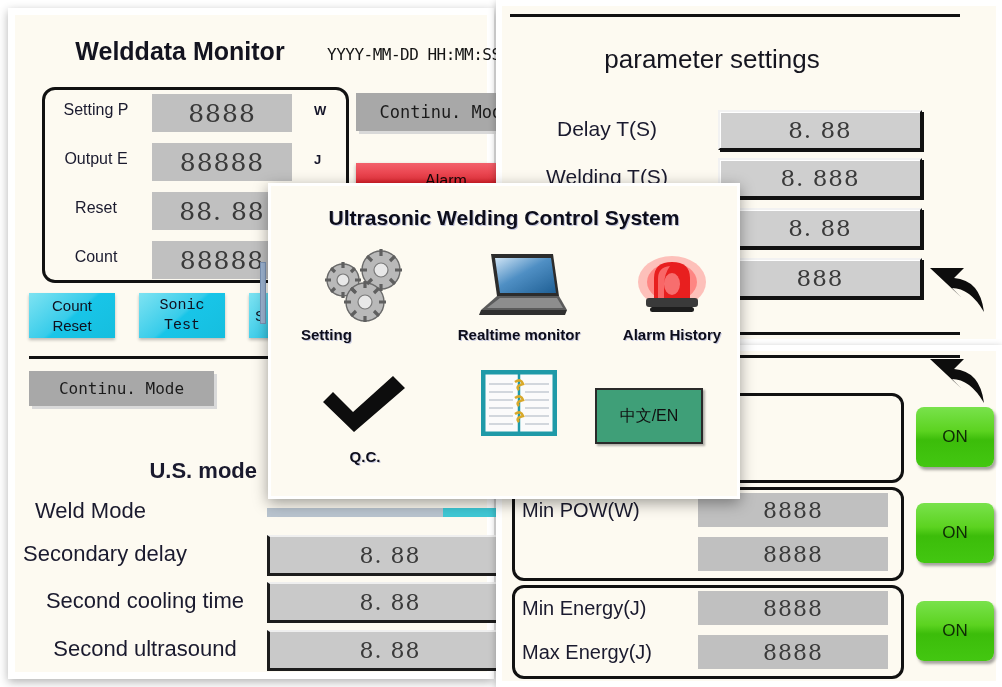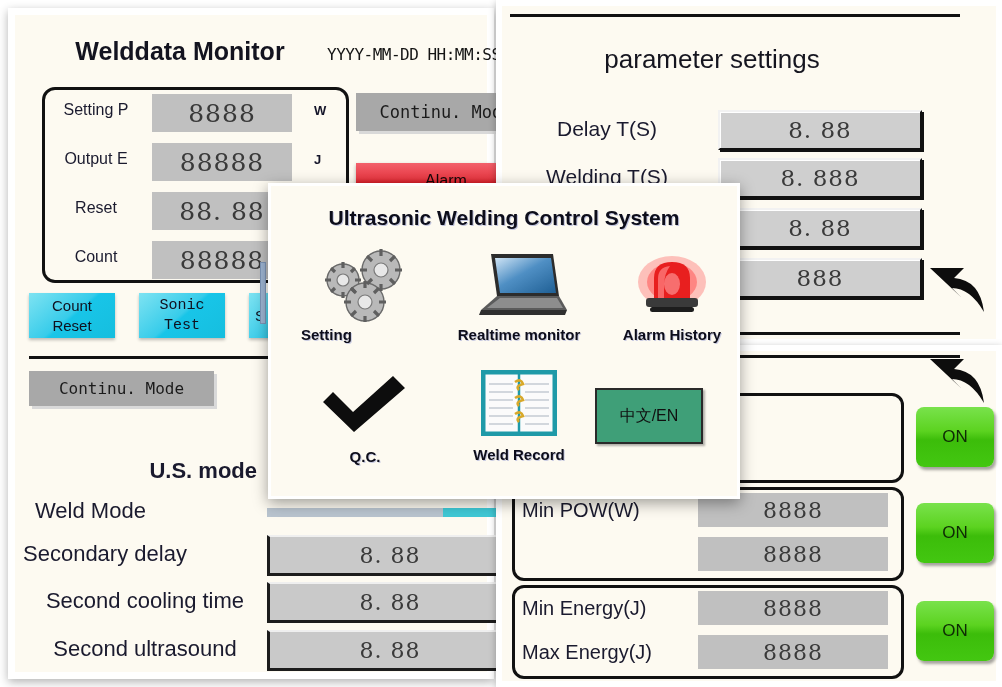--- a/index.html
+++ b/index.html
@@ -411,19 +411,18 @@
             <line x1="44" y1="46" x2="68" y2="46"></line>
               <line x1="44" y1="54" x2="68" y2="54"></line>
           </g>
           <g stroke="#d8a92a" stroke-width="2.6" fill="none">
             <path d="M34 12 q6 -4 8 2 q-8 2 -4 6"></path>
             <path d="M34 28 q6 -4 8 2 q-8 2 -4 6"></path>
             <path d="M34 44 q6 -4 8 2 q-8 2 -4 6"></path>
           </g>
         </svg>
       </span>
-      <div class="cap" style="padding-top:6px;">Weld Record</div>
     </div>
 
     <div class="langbtn" style="left:324px;top:202px;">中文/EN</div>
   </div>
 
 </div>
 
 </body></html>

